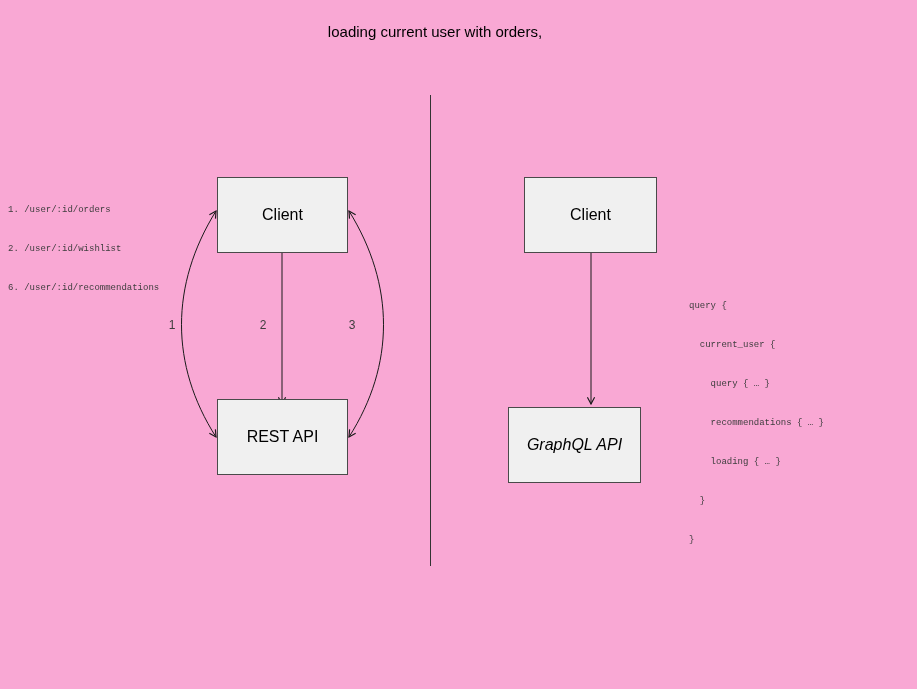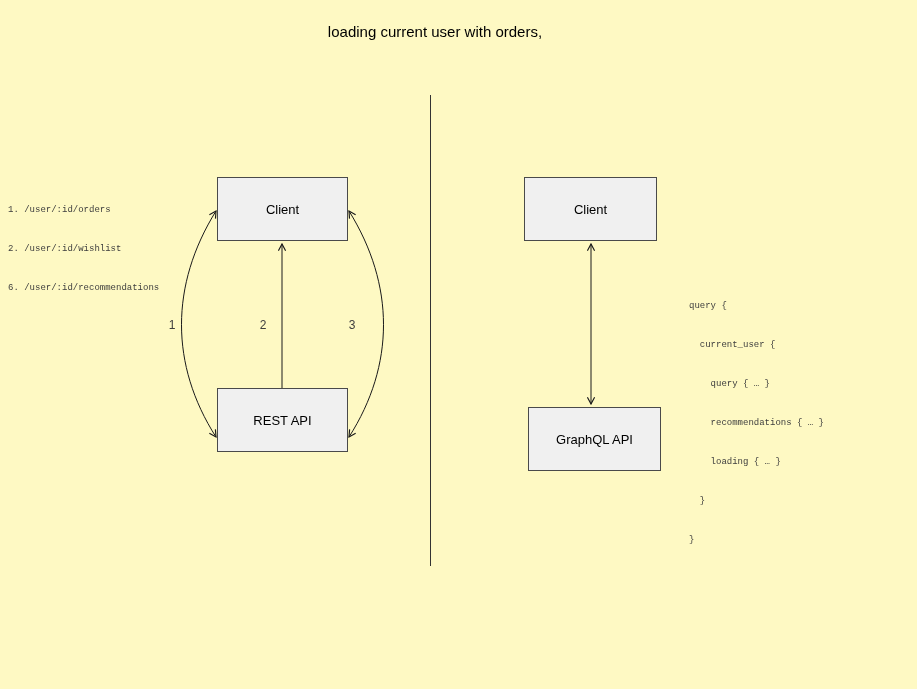--- a/index.html
+++ b/index.html
@@ -3,21 +3,21 @@
 <meta charset="utf-8">
 <style>
   * { margin: 0; padding: 0; box-sizing: border-box; }
   html, body { background: #ffffff; }
   body { font-family: "Liberation Sans", sans-serif; }
 
   .canvas {
     position: relative;
     width: 917px;
     height: 689px;
-    background: #fef9c3;
+    background: #f9a8d4;
     overflow: hidden;
   }
 
   .title {
     position: absolute;
     top: 22px;
     left: 0;
     width: 870px;
     text-align: center;
     font-size: 15px;
@@ -29,33 +29,33 @@
     position: absolute;
     top: 0; left: 0;
     width: 917px;
     height: 689px;
     pointer-events: none;
   }
 
   .box {
     position: absolute;
     width: 131px;
-    height: 64px;
+    height: 76px;
     background: #f0f0f0;
     border: 1px solid #4a4a4a;
     display: flex;
     align-items: center;
     justify-content: center;
-    font-size: 13px;
+    font-size: 16px;
     color: #000000;
   }
   .box-client-left { left: 217px; top: 177px; }
-  .box-api-left    { left: 217px; top: 388px; justify-content: center; }
+  .box-api-left    { left: 217px; top: 399px; justify-content: center; }
   .box-client-right{ left: 524px; top: 177px; width: 133px; }
-  .box-api-right   { left: 528px; top: 407px; width: 133px; }
+  .box-api-right   { left: 508px; top: 407px; width: 133px; font-style: italic; }
 
   .mono {
     position: absolute;
     font-family: Liberation Mono, monospace;
     font-size: 9px;
     line-height: 13px;
     color: #3d3d3d;
     white-space: pre;
   }
   .endpoint-list { left: 8px; top: 178px; }

